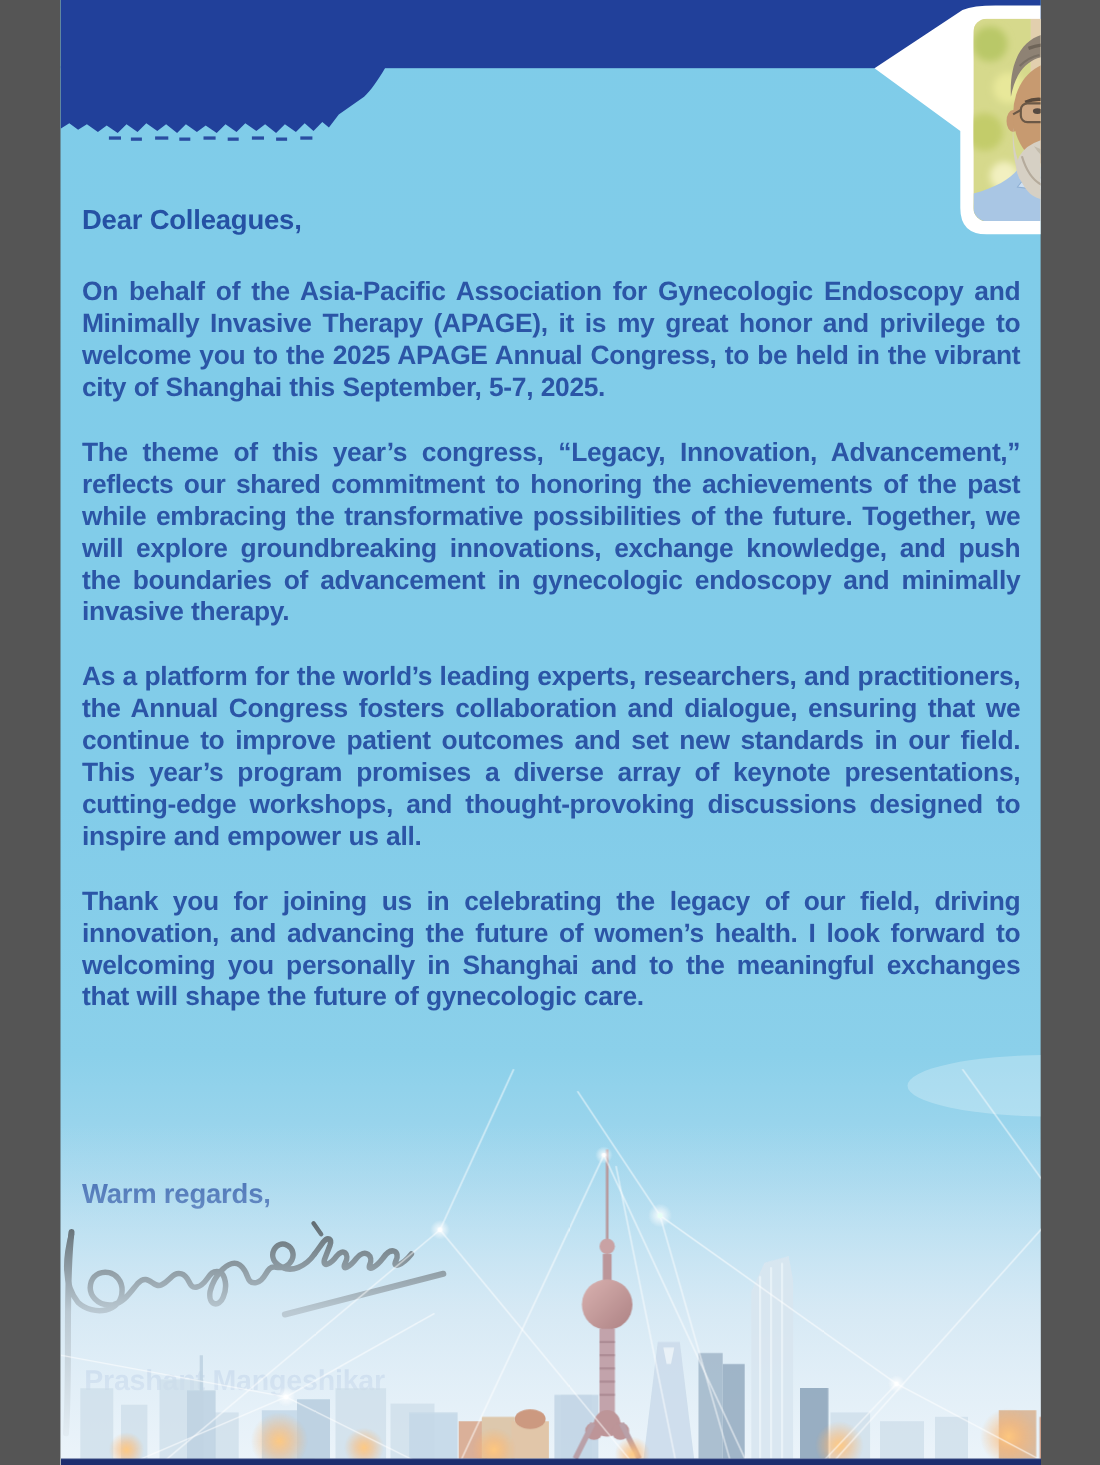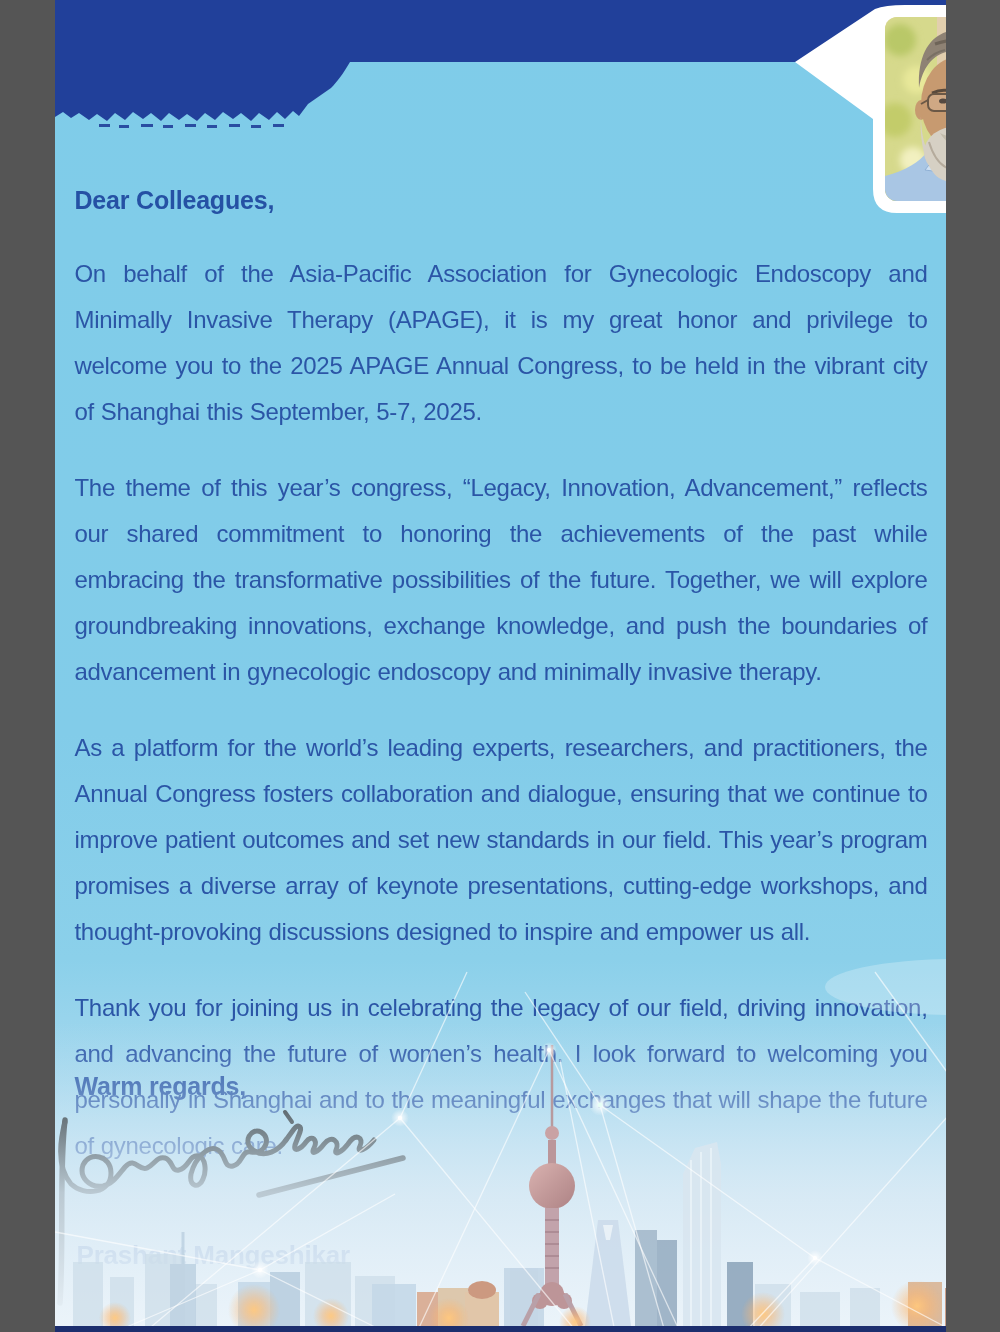--- a/index.html
+++ b/index.html
@@ -18,21 +18,21 @@
   .photo-badge{position:absolute;top:0;left:700px;}
   .letter{
     position:absolute;top:186px;left:20px;right:18px;
     color:#2b55a6;
   }
   .salutation{
     font-size:25px;font-weight:700;color:#2551a4;
     margin:0 0 36px 0;letter-spacing:-0.2px;
   }
   .para{
-    font-size:24px;line-height:46px;font-weight:400;
+    font-size:24px;line-height:29px;font-weight:700;
     text-align:justify;margin:0 0 30px 0;letter-spacing:-0.3px;
     word-spacing:0.5px;
   }
   .closing{
     position:absolute;top:1072px;left:20px;margin:0;
     font-size:25px;font-weight:700;color:#2551a4;letter-spacing:-0.2px;
   }
   .signature{position:absolute;top:1100px;left:0;}
   .signatory{
     position:absolute;top:1240px;left:22px;margin:0;

